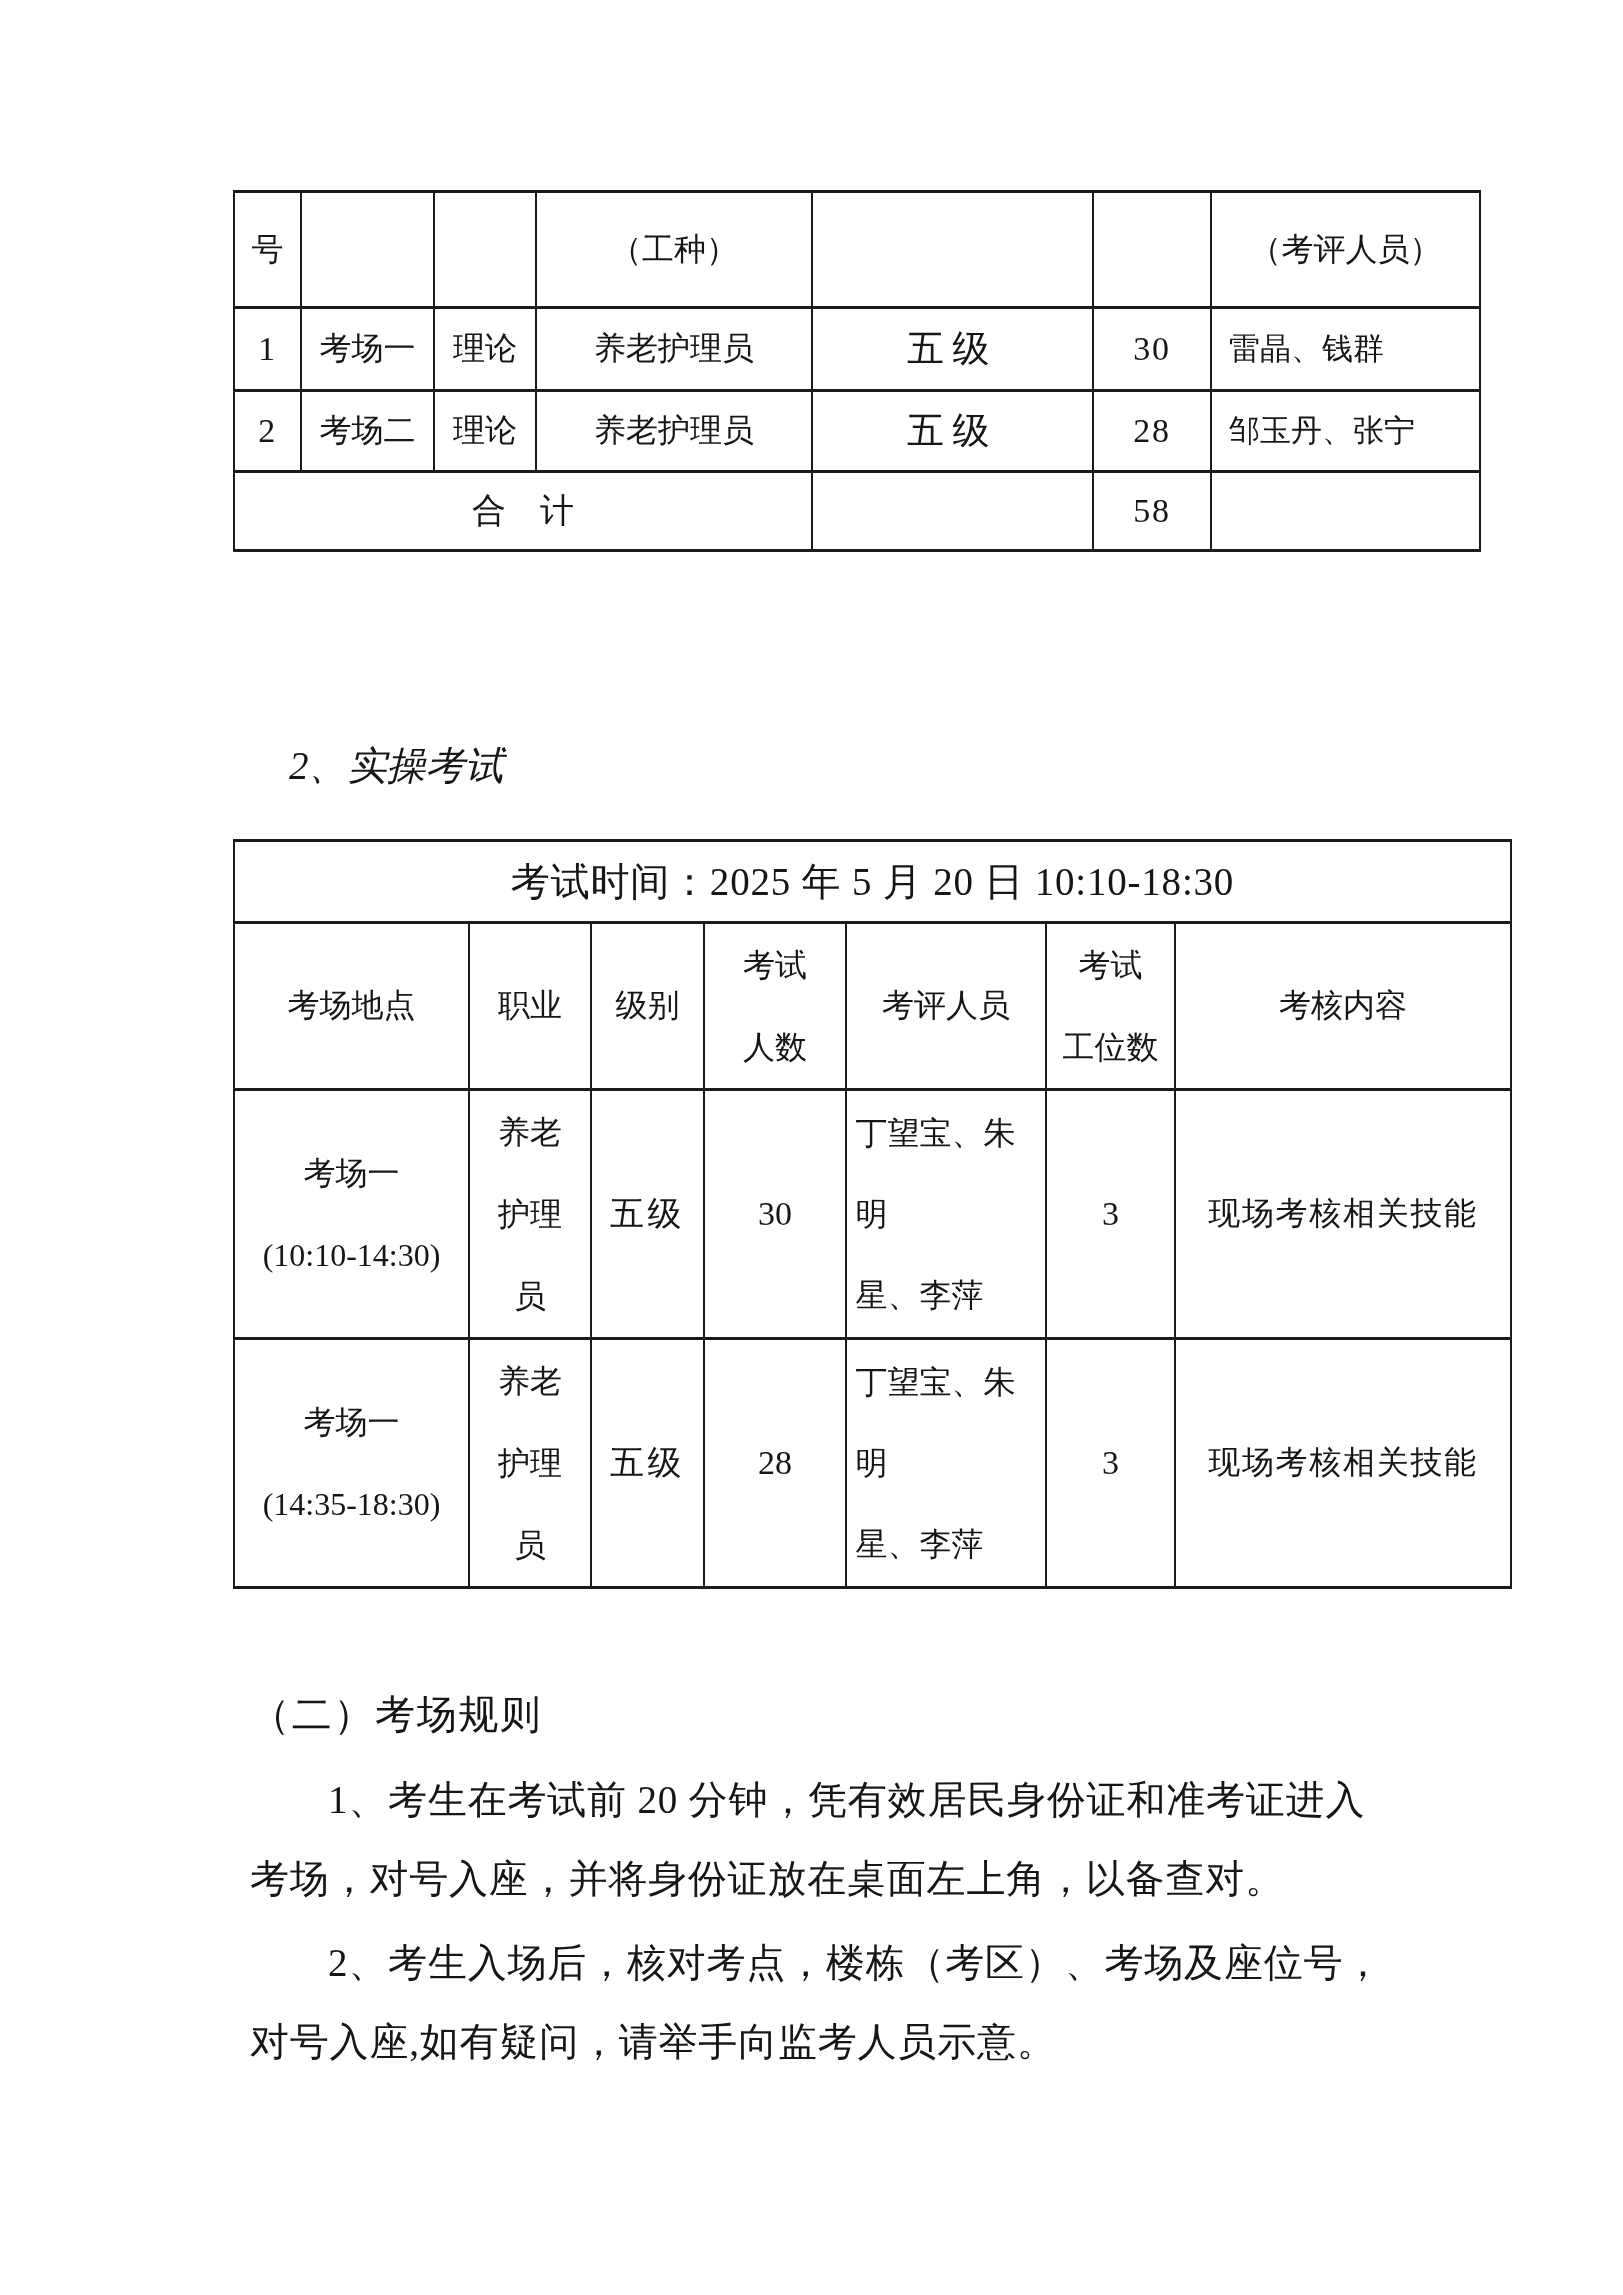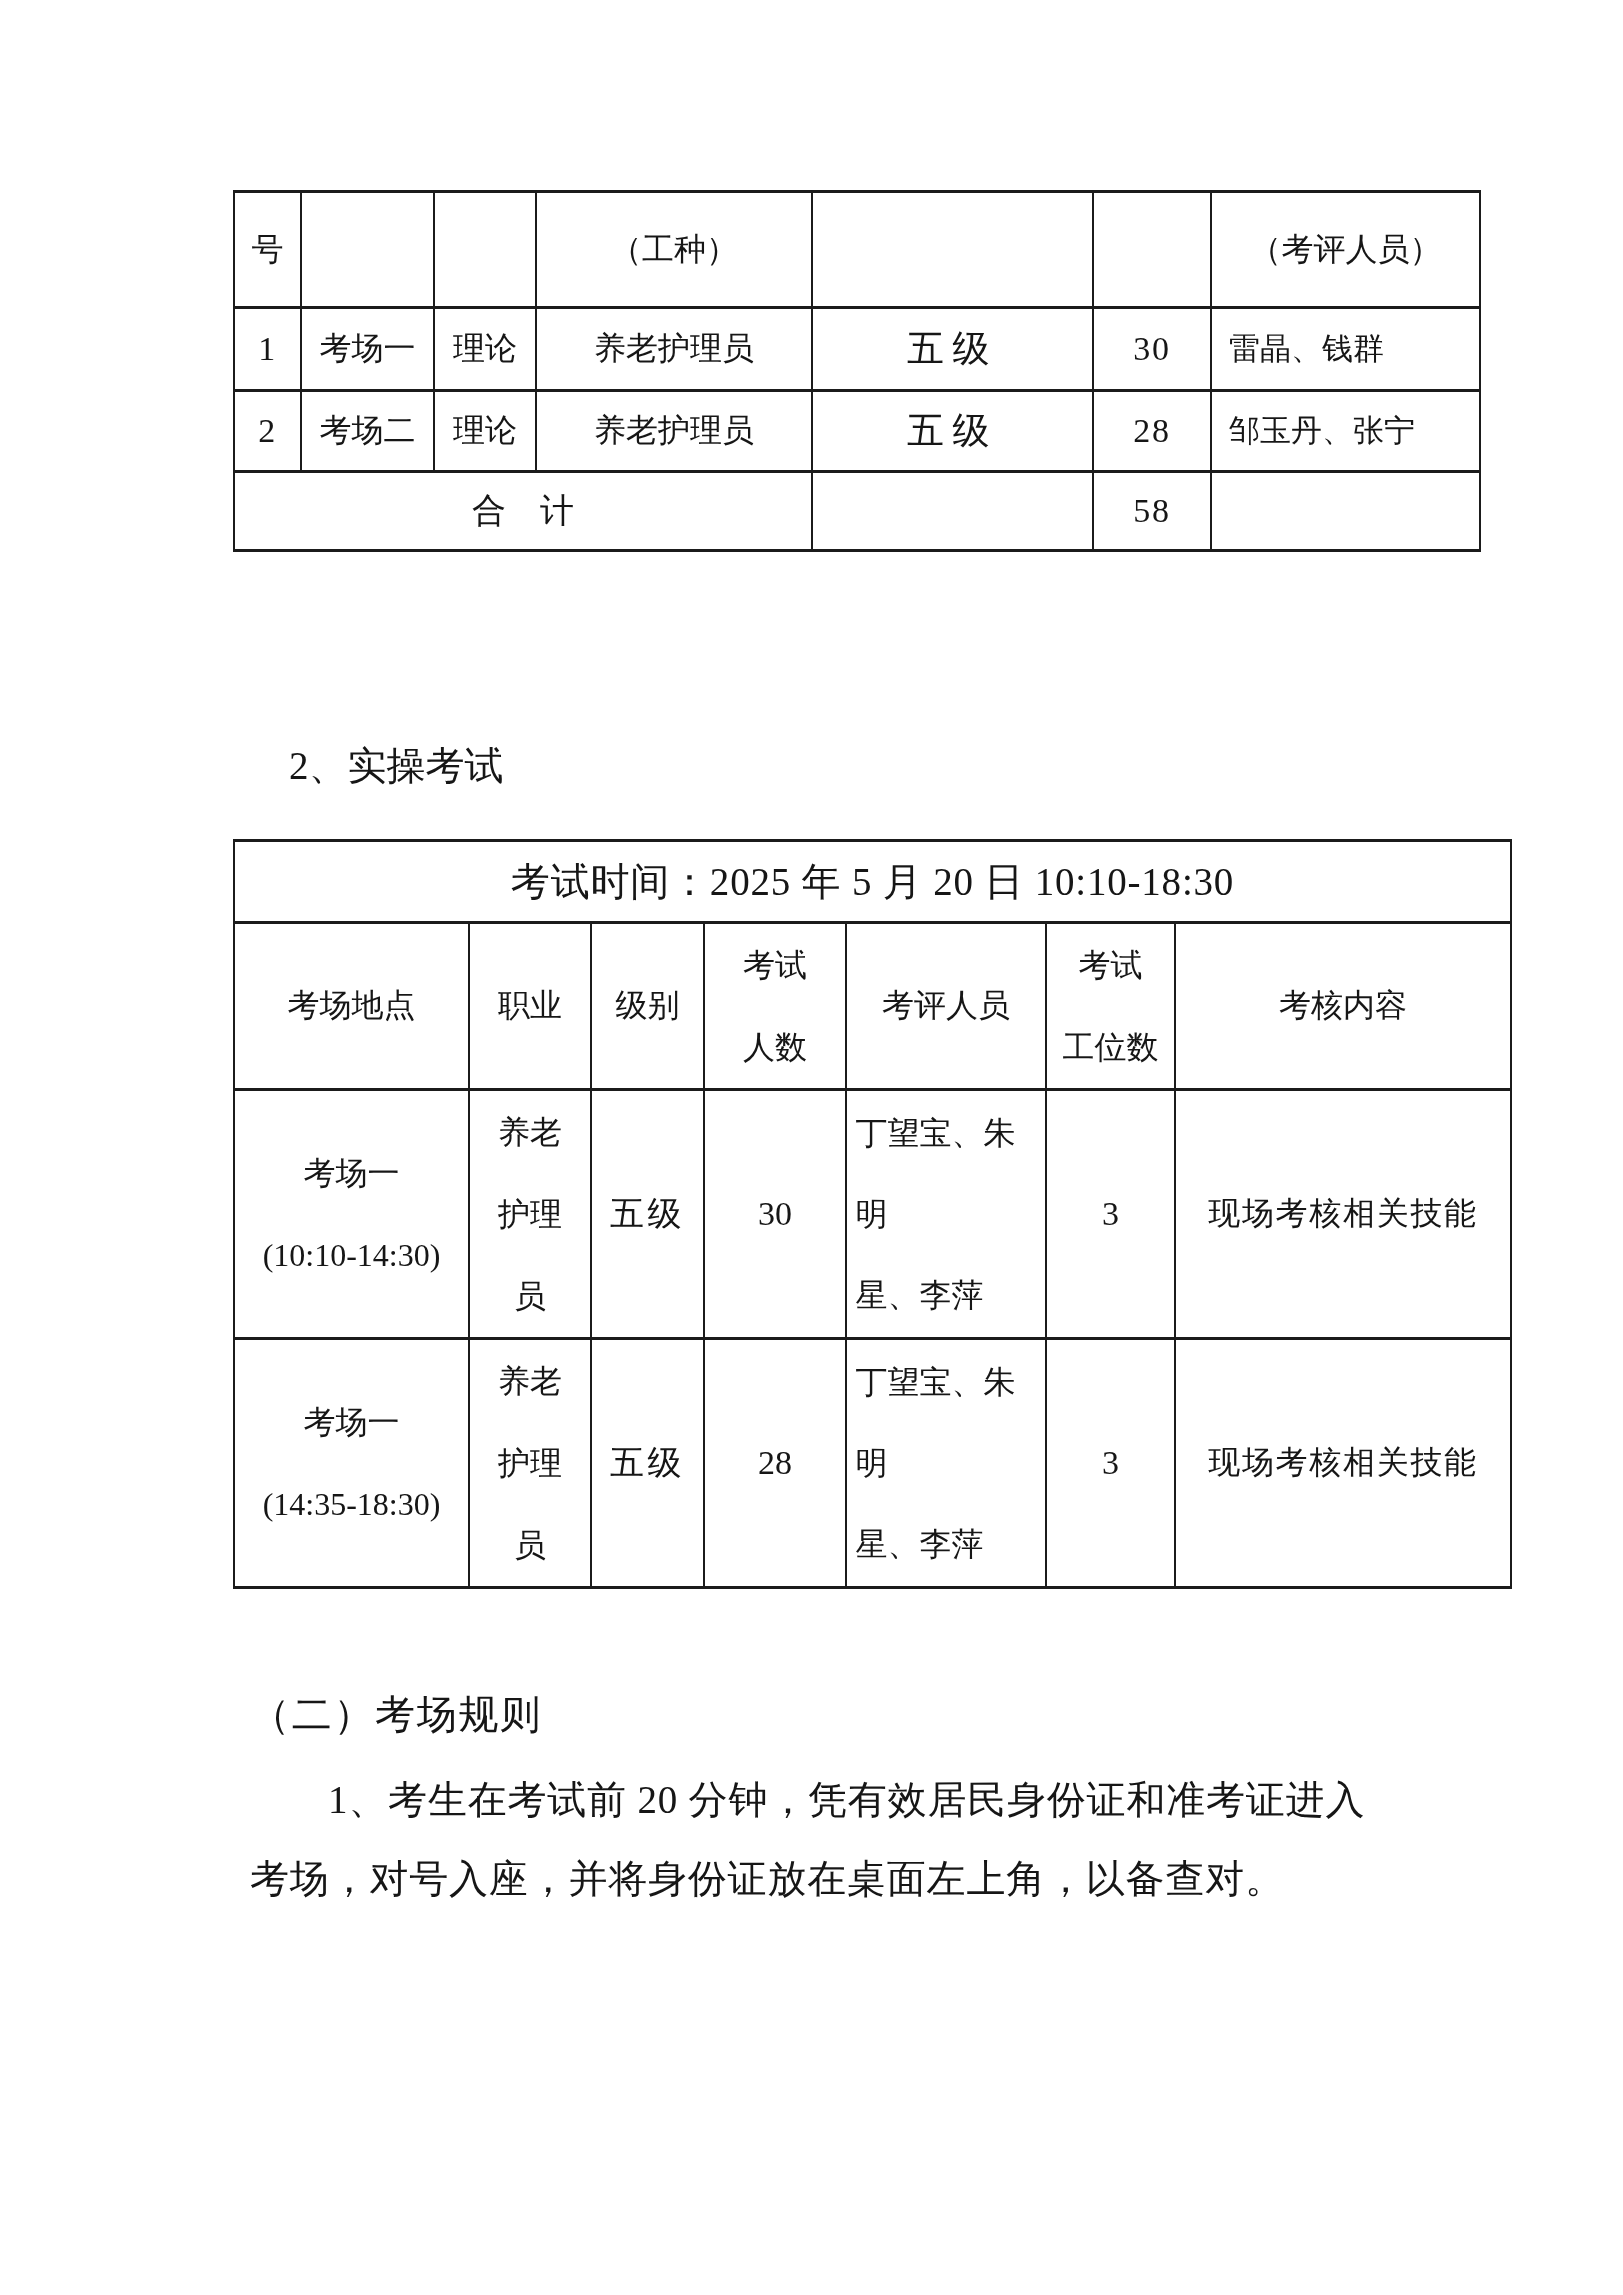--- a/index.html
+++ b/index.html
@@ -35,20 +35,21 @@
   .t1 .names { text-align: left; padding-left: 17px; font-size: 31px; }
   .t1 .total-label { font-size: 34px; }
   
   .h-sec2 {
     position: absolute;
     left: 289px;
     top: 744px;
     font-size: 39px;
     line-height: 44px;
     white-space: nowrap;
+    font-style: italic;
   }
   
   .t2 { left: 233px; top: 839px; }
   .t2 td { font-size: 32px; }
   .t2 .time {
     font-size: 39px;
     letter-spacing: 0.8px;
   }
   .t2 .ml { white-space: pre-line; line-height: 82px; }
   .t2 .lvl { font-size: 34px; letter-spacing: 3.4px; }
@@ -188,15 +189,17 @@
 星、李萍</td>
         <td class="num">3</td>
         <td class="content">现场考核相关技能</td>
       </tr>
     </tbody>
   </table>
 
   <div class="h-rules">（二）考场规则</div>
   <div class="para para1">1、考生在考试前 20 分钟，凭有效居民身份证和准考证进入
 考场，对号入座，并将身份证放在桌面左上角，以备查对。</div>
+  <div class="para para2">2、考生入场后，核对考点，楼栋（考区）、考场及座位号，
+对号入座,如有疑问，请举手向监考人员示意。</div>
 
 </div>
 
 
 </body></html>

